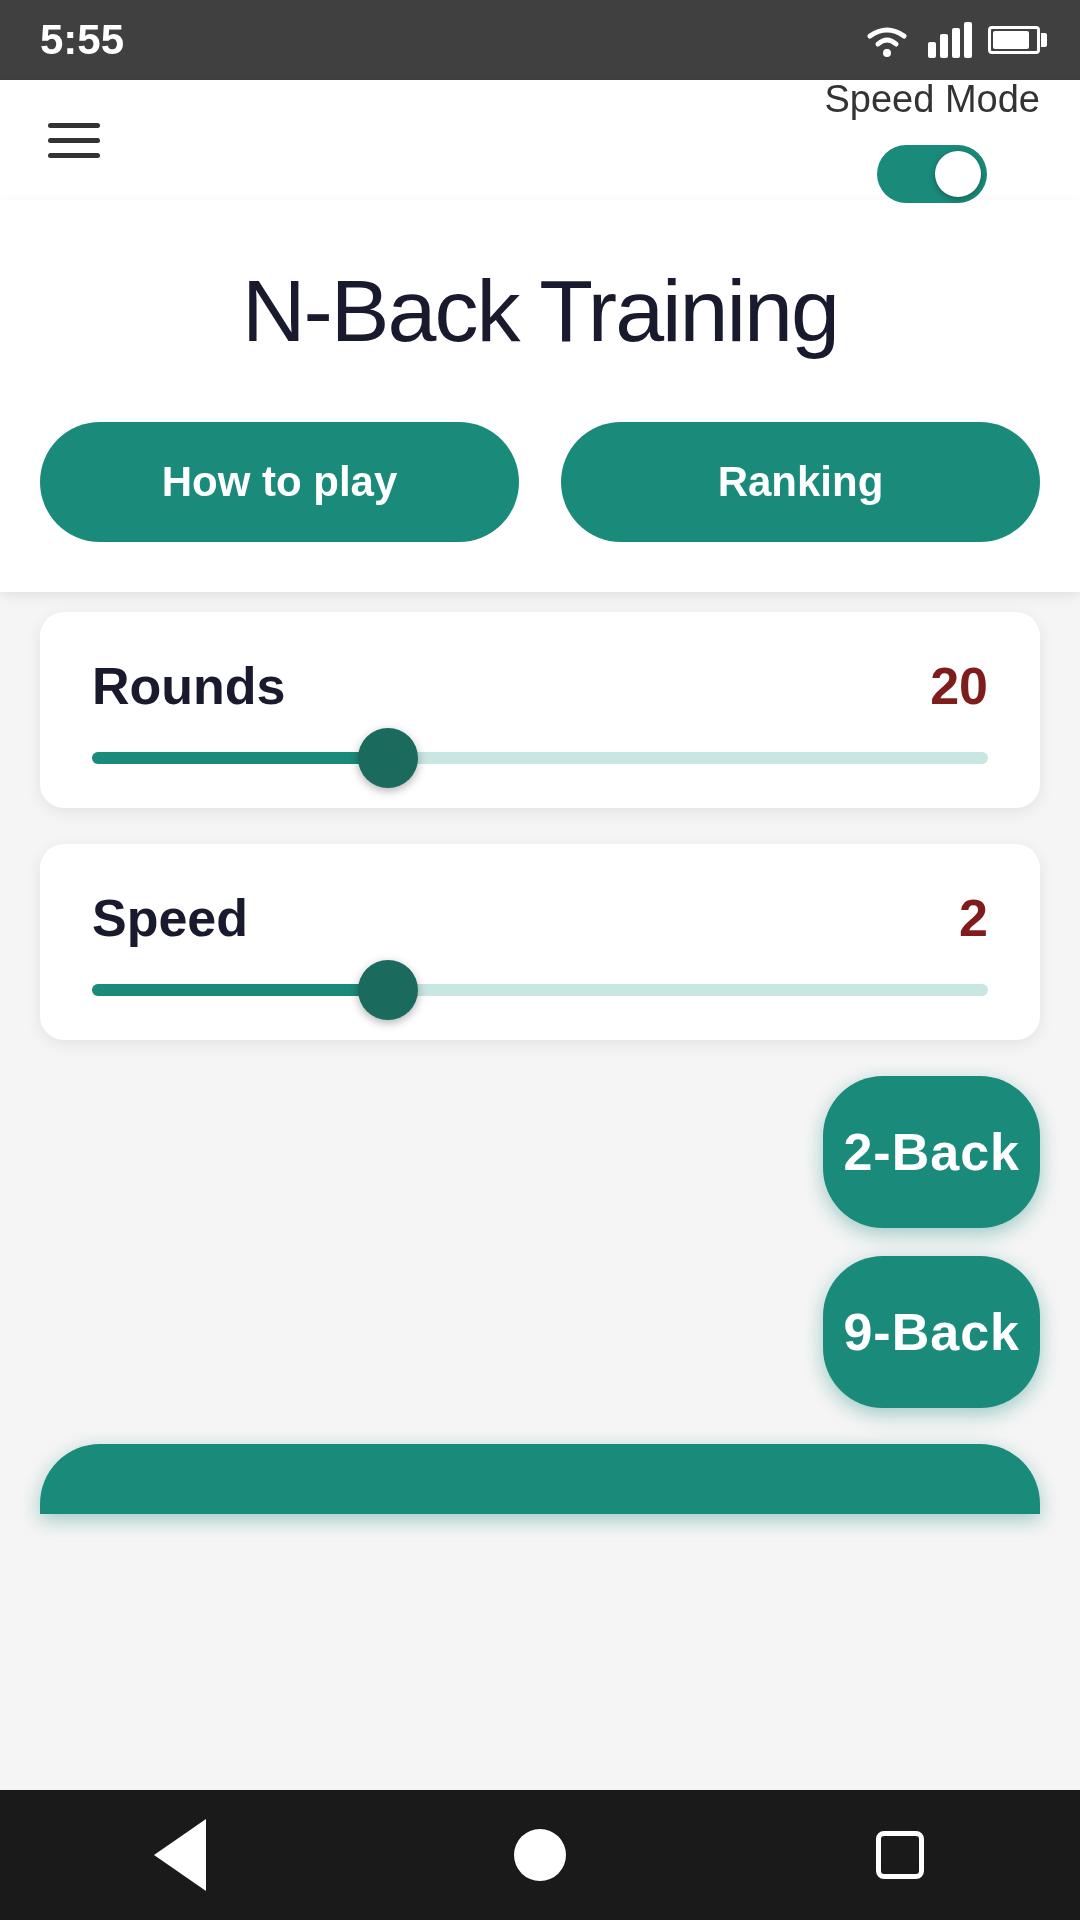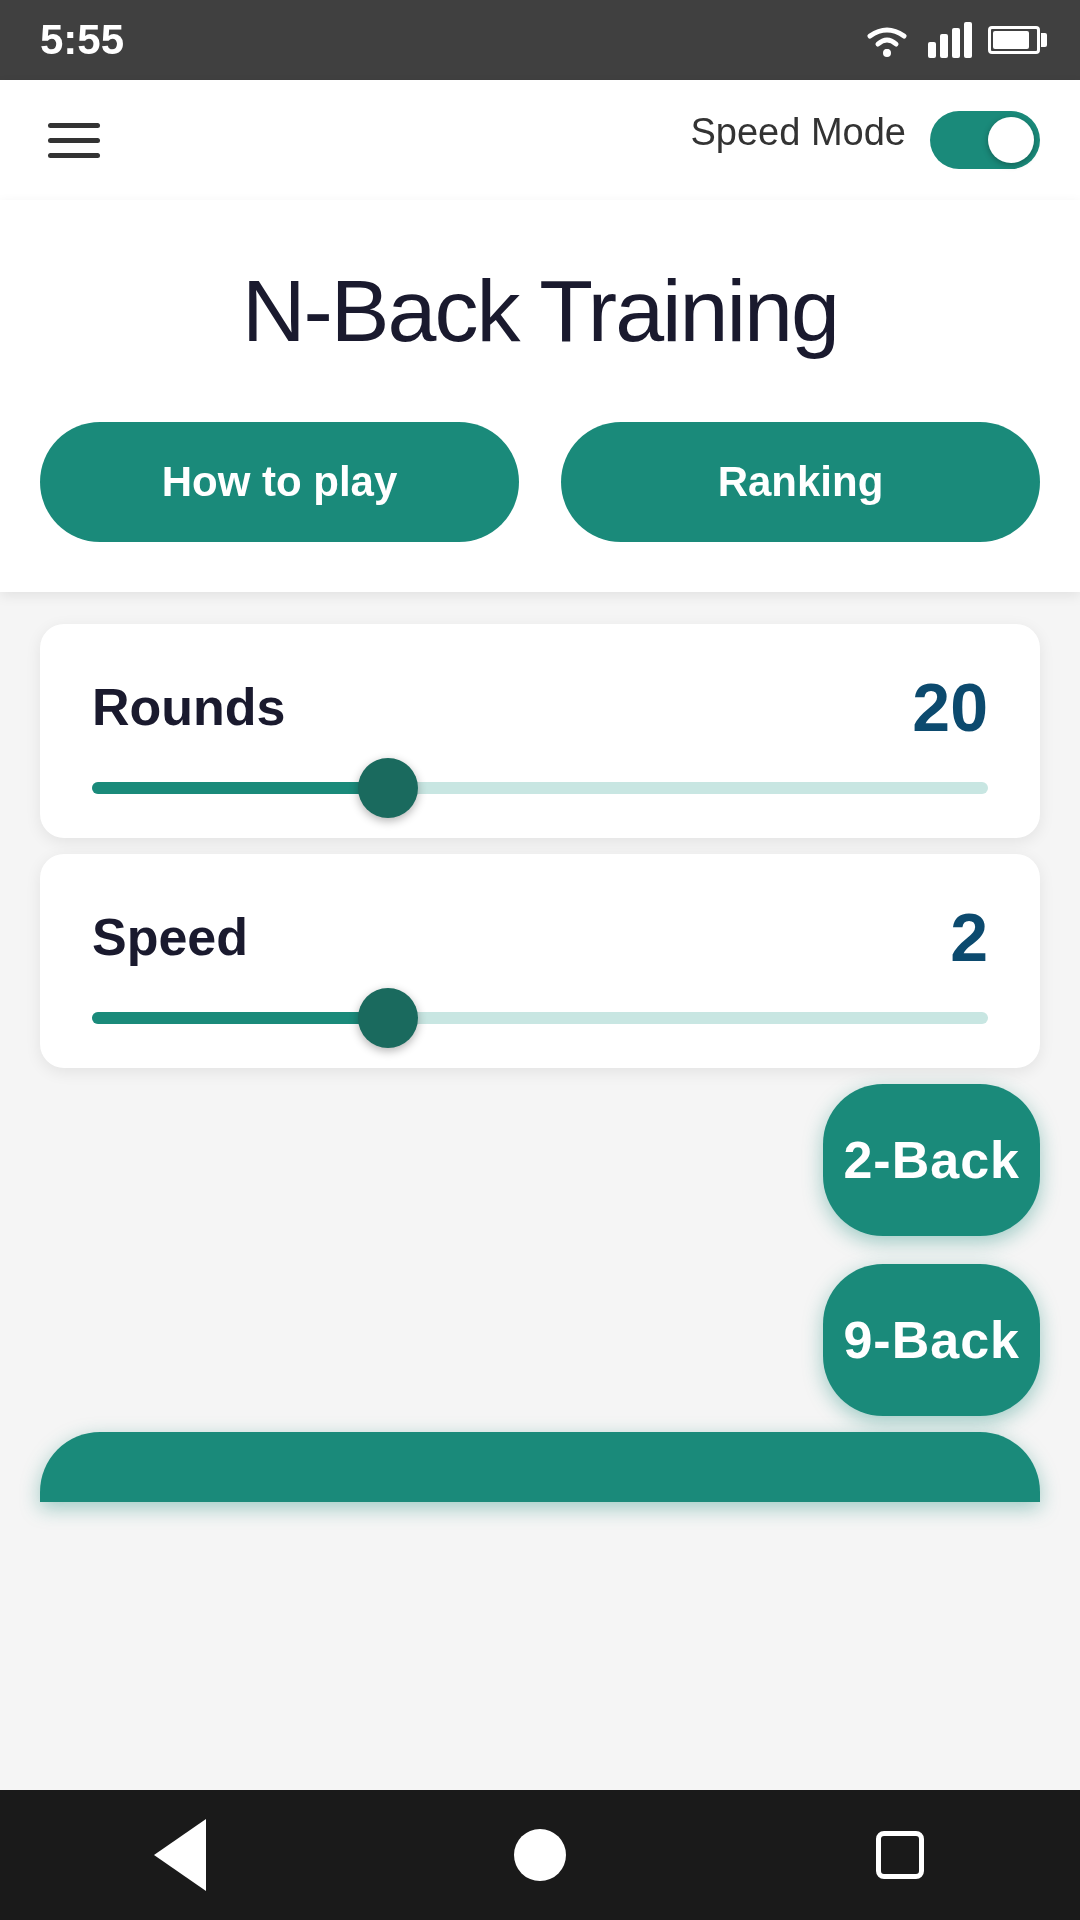--- a/index.html
+++ b/index.html
@@ -95,21 +95,23 @@
     .hamburger span {
       display: block;
       width: 52px;
       height: 5px;
       background: #333;
       border-radius: 3px;
     }
 
     .speed-mode-container {
       display: flex;
+      align-items: center;
       gap: 24px;
+      flex-direction: column;
     }
 
     .speed-mode-label {
       font-size: 38px;
       font-weight: 500;
       color: #333;
     }
 
     .toggle-switch {
       width: 110px;
@@ -163,24 +165,24 @@
       padding: 36px 20px;
       font-size: 42px;
       font-weight: 700;
       cursor: pointer;
       text-align: center;
     }
 
     
     .main-content {
       flex: 1;
-      padding: 32px 40px 0;
-      display: flex;
-      flex-direction: column;
-      gap: 16px;
+      padding: 20px 40px 0;
+      display: flex;
+      flex-direction: column;
+      gap: 36px;
       overflow: hidden;
     }
 
     
     .slider-card {
       background: white;
       border-radius: 24px;
       padding: 44px 52px;
       box-shadow: 0 4px 16px rgba(0,0,0,0.08);
     }
@@ -192,23 +194,23 @@
       margin-bottom: 36px;
     }
 
     .slider-label {
       font-size: 52px;
       font-weight: 700;
       color: #1a1a2e;
     }
 
     .slider-value {
-      font-size: 68px;
+      font-size: 52px;
       font-weight: 700;
-      color: #0c4a6e;
+      color: #7f1d1d;
       text-align: center;
     }
 
     .slider-track {
       position: relative;
       height: 12px;
       background: #c8e6e2;
       border-radius: 6px;
     }
 

